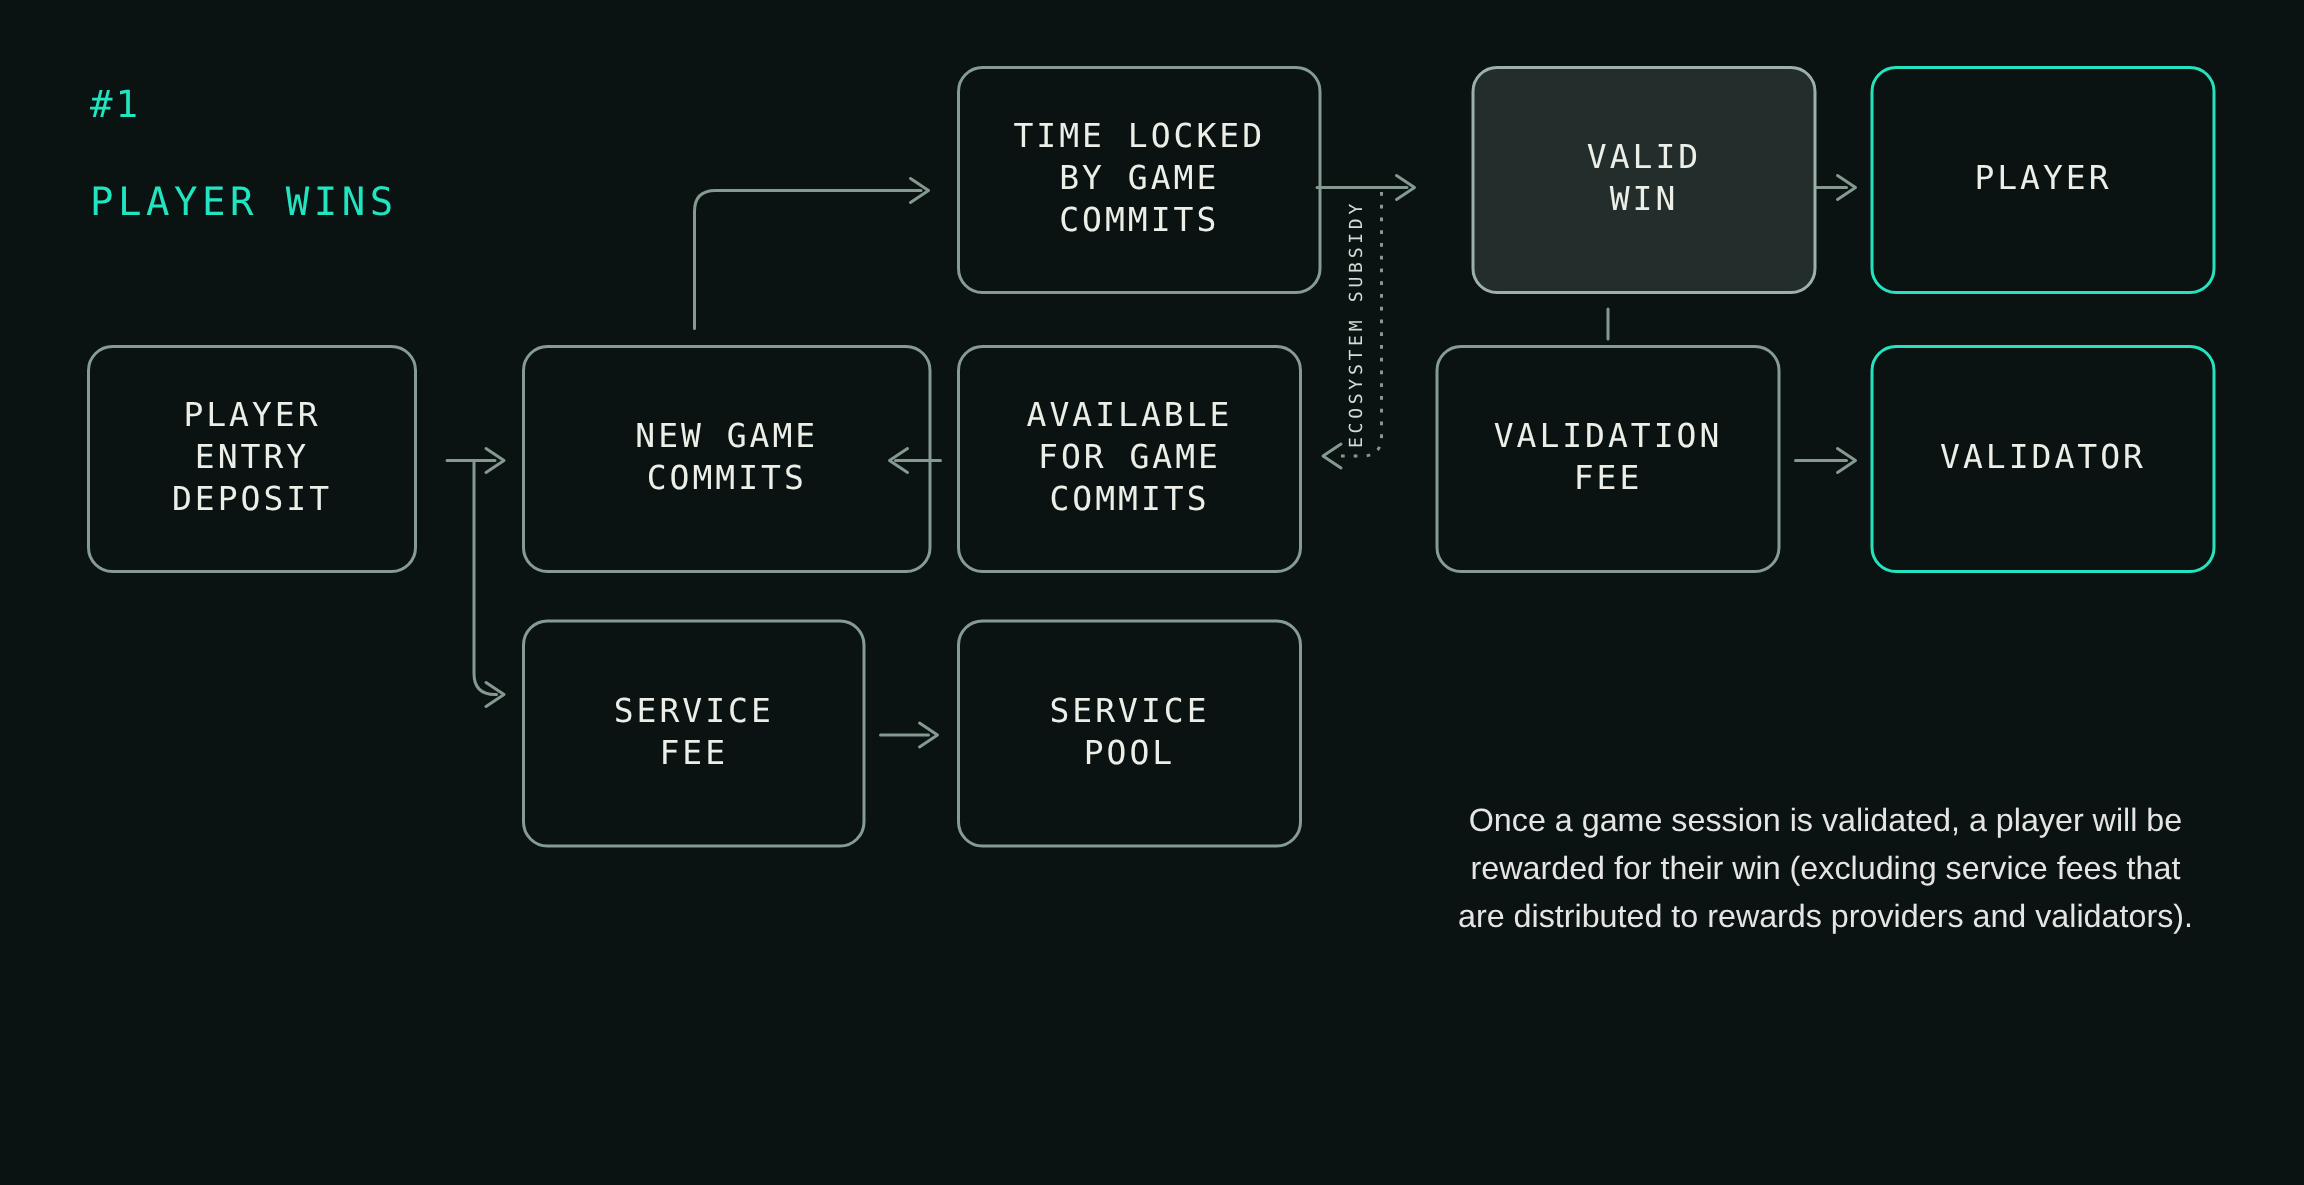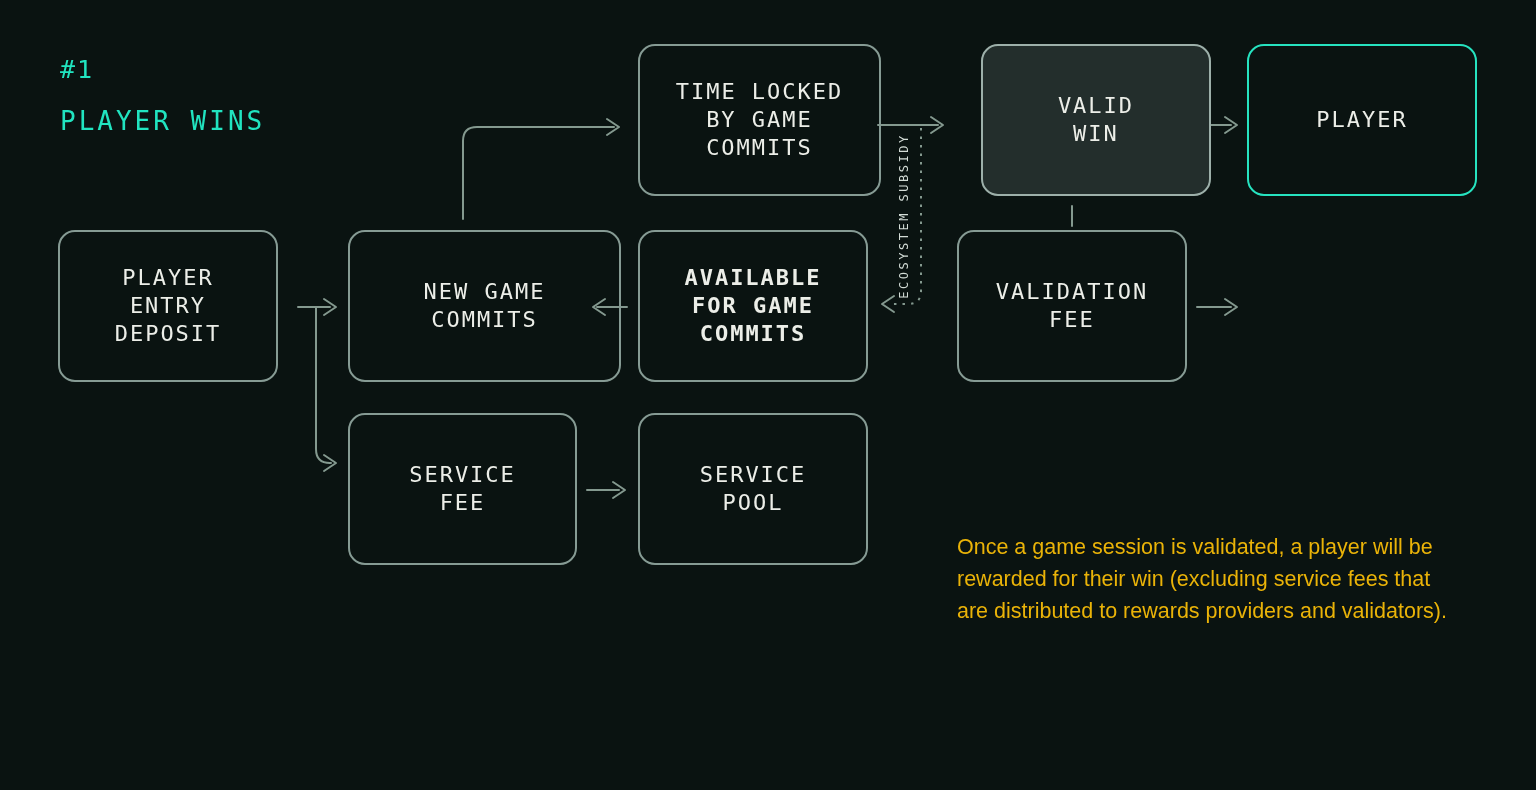--- a/index.html
+++ b/index.html
@@ -11,21 +11,21 @@
     font-family:"DejaVu Sans Mono",monospace;
   }
   .stage{position:absolute;inset:0;width:1536px;height:790px;}
 
   
   .header{position:absolute;left:60px;top:56px;color:#21e4c0;}
   .header .num{
     font-size:25px;letter-spacing:2px;line-height:28px;
   }
   .header .title{
-    margin-top:22px;
+    margin-top:36px;
     font-size:26px;letter-spacing:3px;line-height:30px;
   }
 
   
   .node{
     position:absolute;
     box-sizing:border-box;
     border:2px solid #869b94;
     border-radius:17px;
     display:flex;align-items:center;justify-content:center;
@@ -74,22 +74,23 @@
   }
 
   
   .caption{
     position:absolute;
     left:957px;top:531px;
     width:520px;
     font-family:"Liberation Sans",sans-serif;
     font-size:21.5px;
     line-height:32px;
-    color:#eab308;
+    color:#e5e5e5;
     white-space:pre-line;
+    text-align:center;
   }
 </style>
 </head>
 <body>
 
 <div class="stage">
 
   <svg class="edges" width="1536" height="790" viewBox="0 0 1536 790">
 
     <path class="edge" d="M298 307 H330 M324 299 L336 307 L324 315"></path>
@@ -129,21 +130,21 @@
     <span class="node-label">NEW GAME
 COMMITS</span>
   </div>
 
   <div class="node" style="left:638px;top:44px;width:243px;height:152px;">
     <span class="node-label">TIME LOCKED
 BY GAME
 COMMITS</span>
   </div>
 
-  <div class="node" style="left:638px;top:230px;width:230px;height:152px;font-weight:bold;">
+  <div class="node" style="left:638px;top:230px;width:230px;height:152px;">
     <span class="node-label">AVAILABLE
 FOR GAME
 COMMITS</span>
   </div>
 
   <div class="node" style="left:348px;top:413px;width:229px;height:152px;">
     <span class="node-label">SERVICE
 FEE</span>
   </div>
 
@@ -160,20 +161,23 @@
 
   <div class="node" style="left:957px;top:230px;width:230px;height:152px;">
     <span class="node-label">VALIDATION
 FEE</span>
   </div>
 
   <div class="node node--accent" style="left:1247px;top:44px;width:230px;height:152px;">
     <span class="node-label">PLAYER</span>
   </div>
 
+  <div class="node node--accent" style="left:1247px;top:230px;width:230px;height:152px;">
+    <span class="node-label">VALIDATOR</span>
+  </div>
 
   <div class="edge-label-vertical">ECOSYSTEM SUBSIDY</div>
 
   <div class="caption">Once a game session is validated, a player will be
 rewarded for their win (excluding service fees that
 are distributed to rewards providers and validators).</div>
 
 </div>
 
 </body></html>

